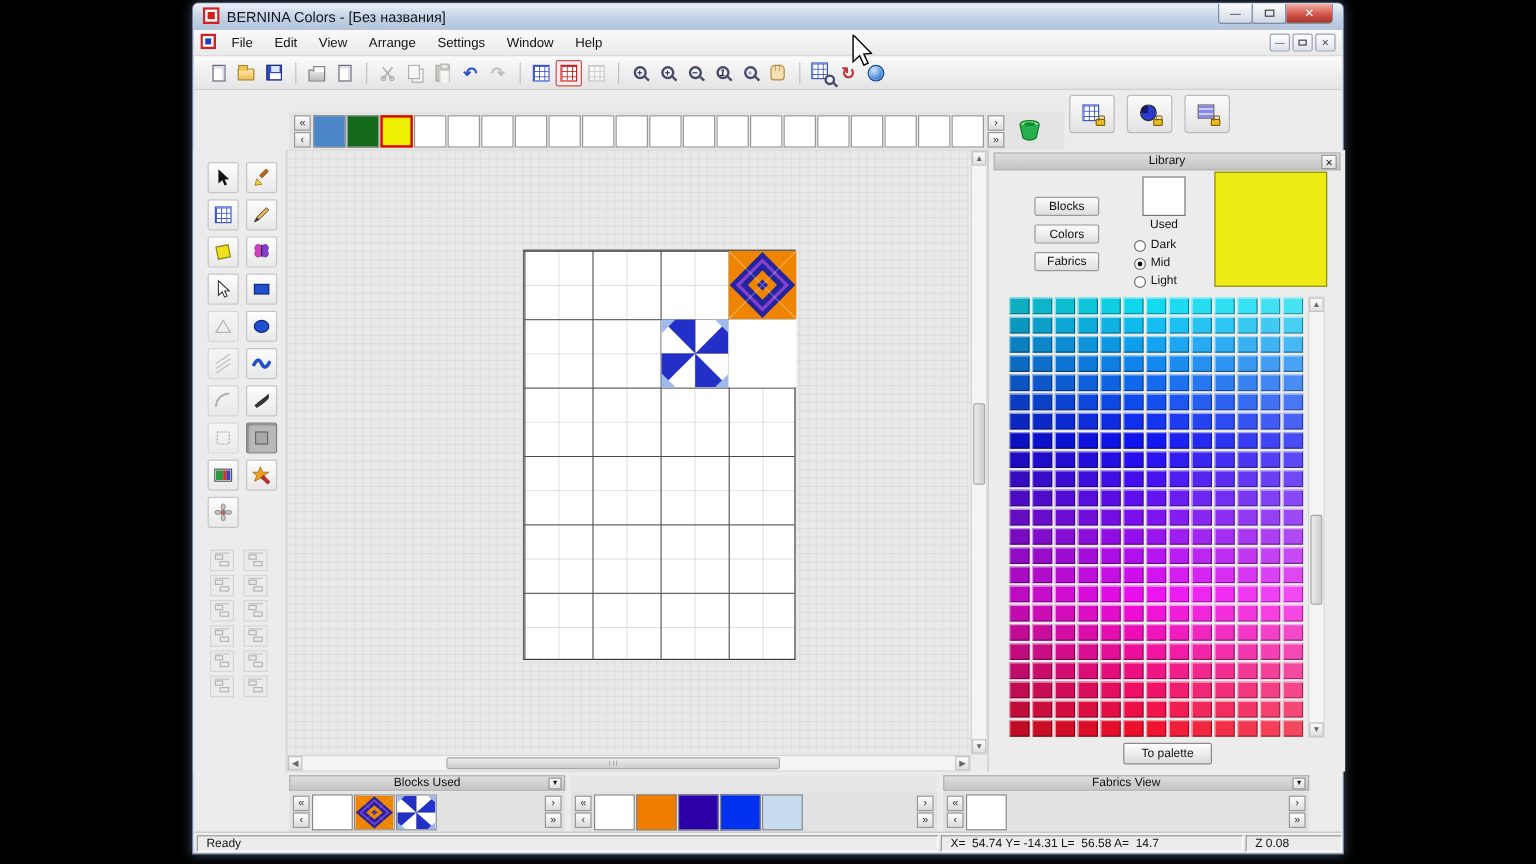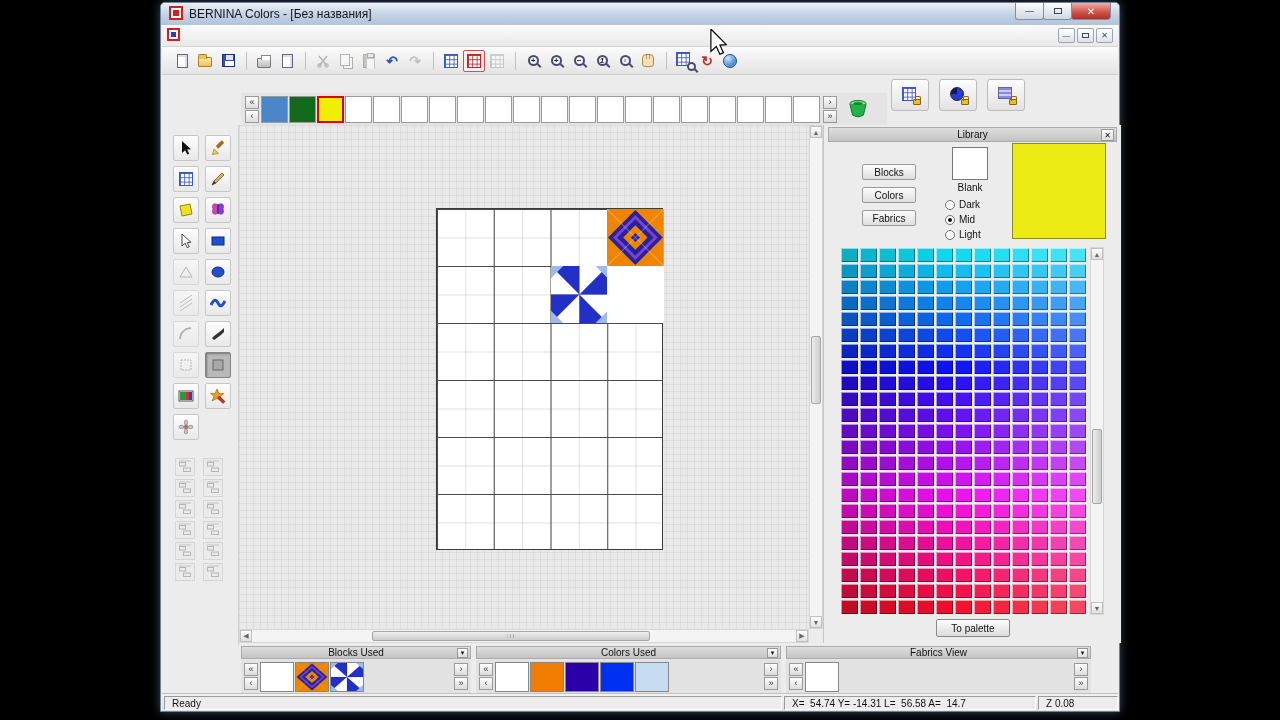--- a/index.html
+++ b/index.html
@@ -134,20 +134,29 @@
         <div class="wbtn close">✕</div>
       </div>
     </div>
 
     <div class="menubar">
       <span style="margin-right:4px"><svg width="13" height="13">
             <rect width="13" height="13" fill="#d02020"></rect>
             <rect x="2" y="2" width="9" height="9" fill="#fff"></rect>
             <rect x="4" y="4" width="5" height="5" fill="#2040c0"></rect>
           </svg></span>
+      <div id="menu-items" style="display:flex">
+          <span class="menu-item">File</span>
+          <span class="menu-item">Edit</span>
+          <span class="menu-item">View</span>
+          <span class="menu-item">Arrange</span>
+          <span class="menu-item">Settings</span>
+          <span class="menu-item">Window</span>
+          <span class="menu-item">Help</span>
+        </div>
       <div class="mdibtns">
         <div class="mdib">—</div>
         <div class="mdib">
             <span class="mxbox"></span>
           </div>
         <div class="mdib">✕</div>
       </div>
     </div>
 
     <div class="toolbar" id="main-toolbar">
@@ -544,21 +553,21 @@
       <div class="lib-head">
         <span>Library</span>
         <div class="lib-close">✕</div>
       </div>
       <div id="lib-tabs">
           <div class="lib-tab" style="top: 39px;">Blocks</div>
           <div class="lib-tab" style="top: 62px;">Colors</div>
           <div class="lib-tab" style="top: 85px;">Fabrics</div>
         </div>
       <div class="blank-sw"></div>
-      <div class="blank-label">Blank</div>
+      <div class="blank-label">Used</div>
       <div id="shade-radios">
           <div class="radio-row" style="top: 74px;">
             <div class="radio"></div>
             <span>Dark</span>
           </div>
           <div class="radio-row" style="top: 89px;">
             <div class="radio sel"></div>
             <span>Mid</span>
           </div>
           <div class="radio-row" style="top: 104px;">
@@ -914,24 +923,20 @@
               </g>
               <path d="M28 0 V56 M0 28 H56" stroke="rgba(0,0,0,.25)" stroke-width="0.8"></path>
             </svg></div>
           <div class="arrstack rightarr">
             <div class="arr">›</div>
             <div class="arr">»</div>
           </div>
         </div>
     </div>
     <div class="used" style="left:315px;width:305px">
-      <div class="uhead">
-        <span>Colors Used</span>
-        <div class="umin">▾</div>
-      </div>
       <div class="ubody" id="colors-used-body">
           <div class="arrstack">
             <div class="arr">«</div>
             <div class="arr">‹</div>
           </div>
           <div class="usw" style="background: rgb(255, 255, 255);"></div>
           <div class="usw" style="background: rgb(240, 125, 0);"></div>
           <div class="usw" style="background: rgb(43, 0, 168);"></div>
           <div class="usw" style="background: rgb(0, 48, 240);"></div>
           <div class="usw" style="background: rgb(200, 220, 240);"></div>

